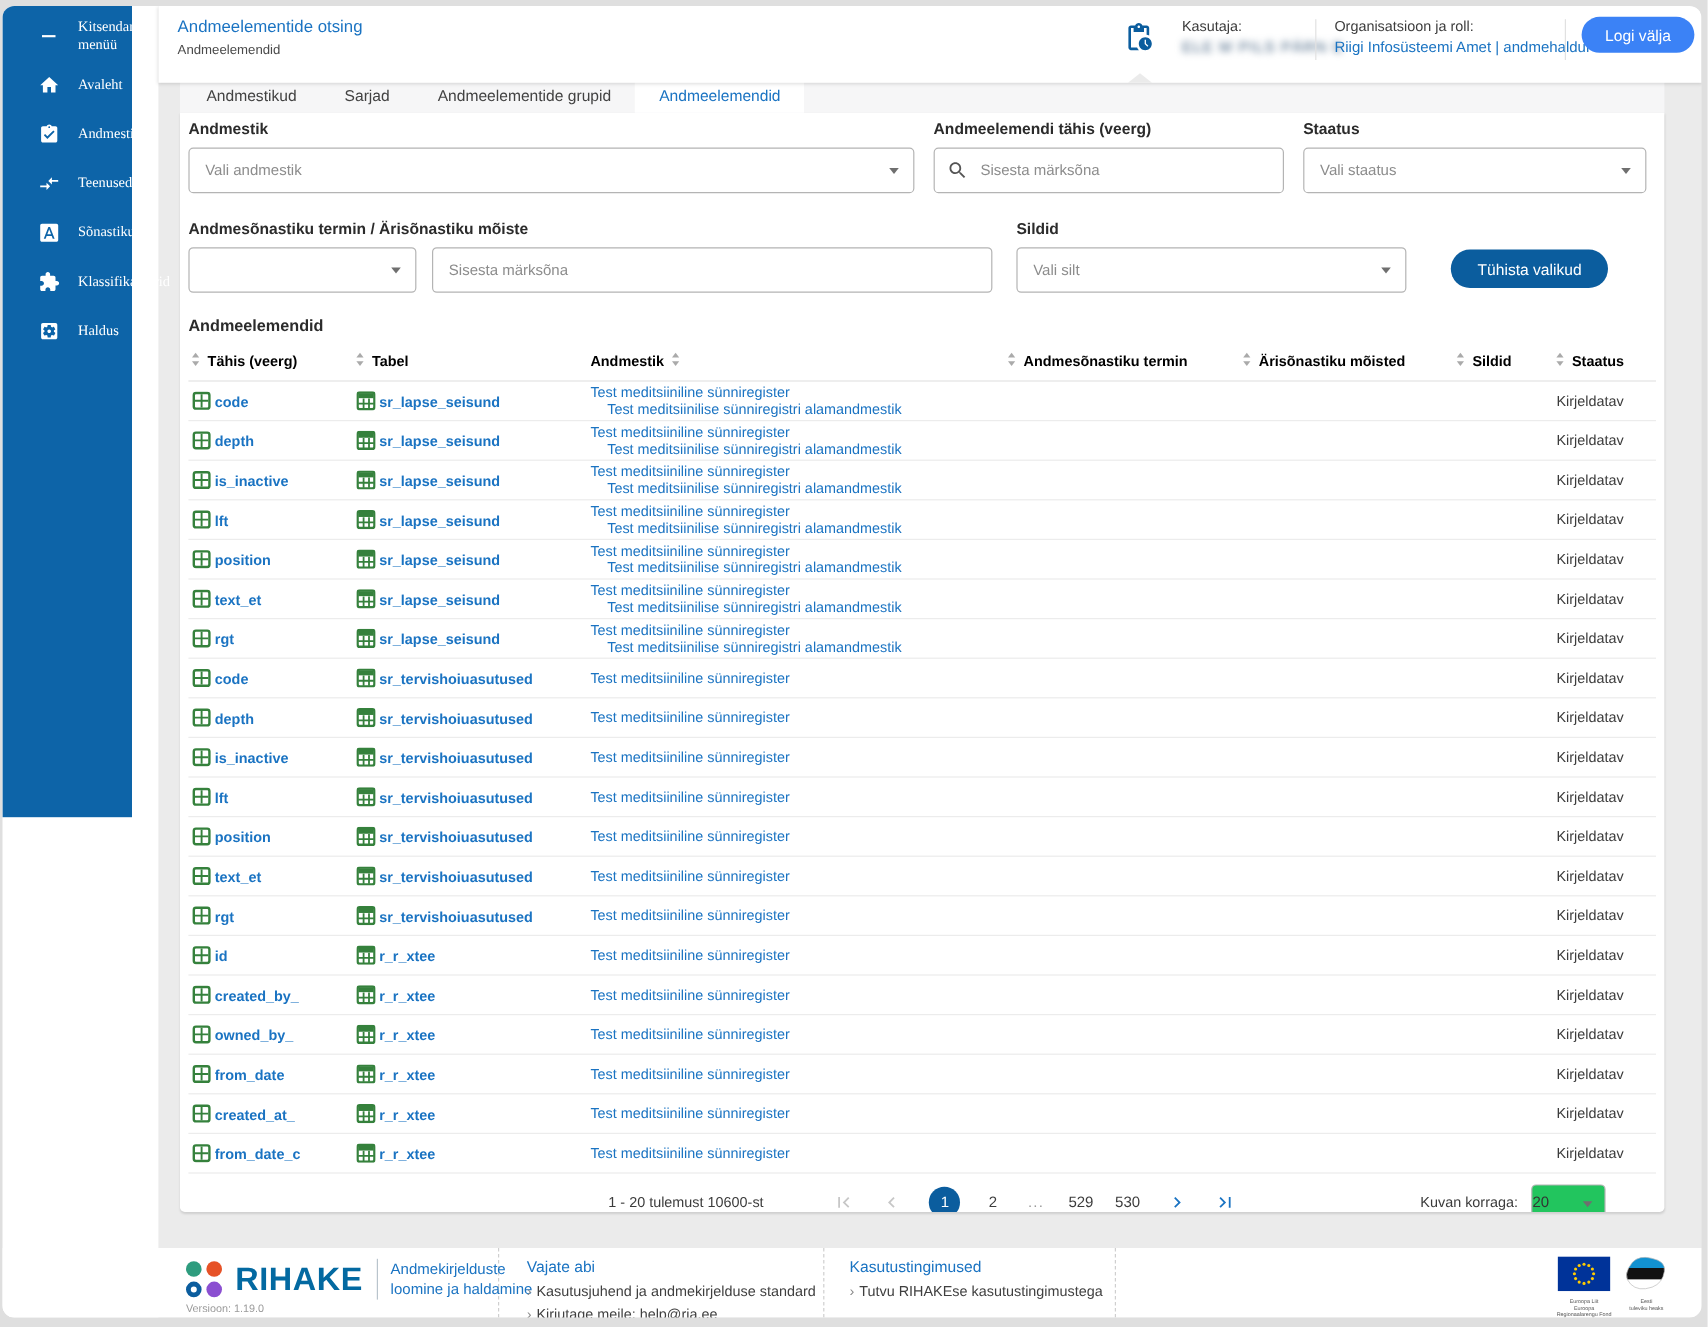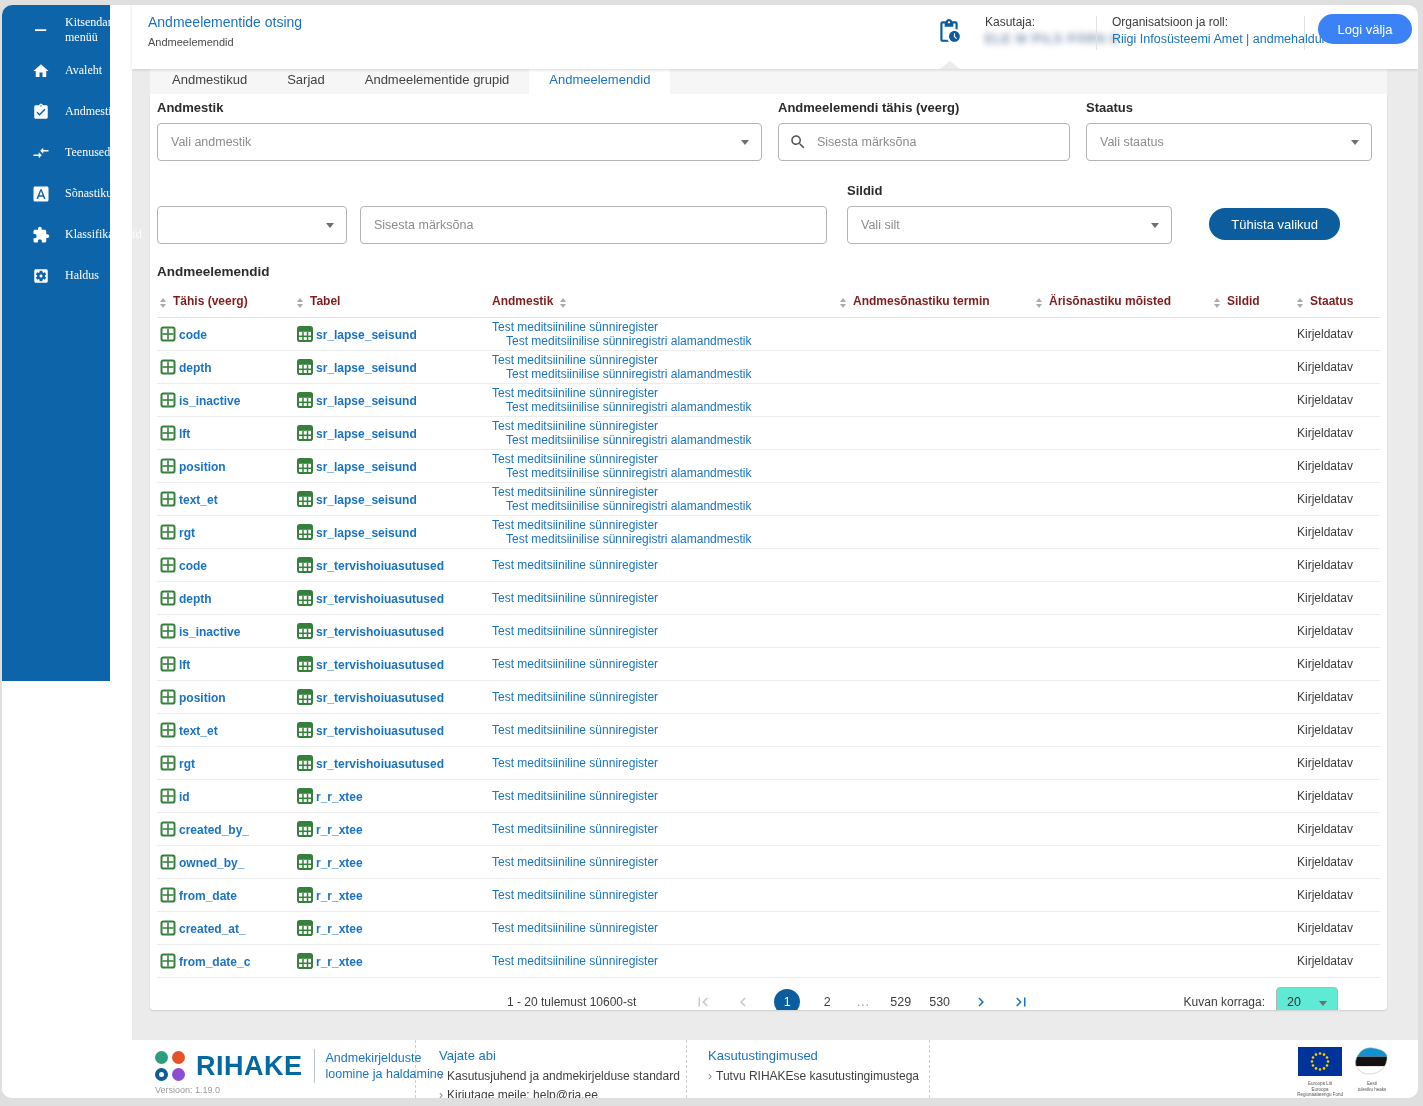--- a/index.html
+++ b/index.html
@@ -50,21 +50,21 @@
   .filter-row2 { display:flex; align-items:flex-end; margin-top:22px; }
   .fr2-a { width:670px; }
   .fr2-a .pair { display:flex; gap:13px; }
   .fr2-a .sel { width:190px; } .fr2-a .inp { width:467px; }
   .fr2-b { width:325px; margin-left:20px; }
   .clear-btn { margin-left:auto; margin-right:40px; margin-bottom:4px; height:32px; padding:0 22px; border-radius:17px; background:#0b5d9e; color:#fff; font-size:13px; border:none; cursor:pointer; font-family:inherit; }
 
   
   .section-title { margin:20px 0 0 0; font-size:13.5px; font-weight:700; color:#2b2b2b; }
   .thead { display:grid; grid-template-columns:137px 195px 348px 196px 178px 83px auto; padding-left:3px; height:32px; align-items:center; margin-top:6px; }
-  .th { display:flex; align-items:flex-end; gap:7px; font-size:12px; font-weight:700; color:#7f1d1d; cursor:pointer; }
+  .th { display:flex; align-items:flex-start; gap:7px; font-size:12px; font-weight:700; color:#000000; cursor:pointer; }
   .th.sort-after { flex-direction:row-reverse; justify-content:flex-end; }
   .sorter { display:inline-flex; flex-direction:column; align-items:center; gap:2.5px; flex:none; }
   .sorter i { display:block; width:0; height:0; border-left:3.5px solid transparent; border-right:3.5px solid transparent; }
   .sorter .up { border-bottom:4px solid #aaa; }
   .sorter .dn { border-top:4px solid #aaa; }
   .tbody { border-top:1px solid #e3e3e3; }
   .tr { display:grid; grid-template-columns:137px 195px 348px 196px 178px 83px auto; padding-left:3px; height:33px; align-items:center; border-bottom:1px solid #ececec; }
   .cellflex { display:flex; align-items:flex-end; gap:3px;font-weight:bold; }
   .cell-ic { width:16px; height:16px; flex:none; display:inline-flex; }
   .cell-ic svg { width:16px; height:16px; }
@@ -81,21 +81,21 @@
   .pg-nav { display:flex; align-items:center; gap:22px; }
   .pg-ic { width:18px; height:18px; display:inline-flex; cursor:pointer; }
   .pg-ic svg { width:18px; height:18px; }
   .pg-ic.disabled svg { fill:#c7c7c7; } .pg-ic.on svg { fill:#1a73c2; }
   .pages { display:flex; align-items:center; gap:18px; }
   .pg { min-width:18px; text-align:center; font-size:12.5px; color:#3c3c3c; cursor:pointer; }
   .pg.active { width:26px; height:26px; line-height:26px; border-radius:50%; background:#0b5d9e; color:#fff; }
   .pg.dots { color:#9a9a9a; letter-spacing:1px; cursor:default; }
   .per-page { position:absolute; right:42px; top:5px; display:flex; align-items:center; gap:11px; }
   .pp-label { font-size:12px; color:#3c3c3c;text-align:right; }
-  .pp-box { position:relative; width:62px; height:30px; border:1px solid #b4b4b4; border-radius:4px; display:flex; align-items:center; padding-left:10px; font-size:12.5px; color:#333; cursor:pointer; background:#5eead4; }
+  .pp-box { position:relative; width:62px; height:30px; border:1px solid #b4b4b4; border-radius:4px; display:flex; align-items:center; padding-left:0; font-size:12.5px; color:#333; cursor:pointer; background:#22c55e; }
   .pp-box .caret { top:13px; right:10px; }
 
   
   .footer { position:absolute; left:0; right:0; bottom:0; height:58px; background:#fff; }
   .f-sep { position:absolute; top:0; bottom:0; width:0; border-left:1px dashed #cfcfcf; }
   .s1 { left:413px; } .s2 { left:684px; } .s3 { left:927px; }
   .f-brand { position:absolute; left:153px; top:9px; display:flex; align-items:center; }
   .dots-logo { display:grid; grid-template-columns:13px 13px; grid-template-rows:13px 13px; gap:4px; }
   .dot { width:13px; height:13px; border-radius:50%; }
   .dot.ring { background:#fff; border:4.5px solid #0b5d9e; }
@@ -231,20 +231,21 @@
           <div class="f-label">Staatus</div>
           <div class="fbox">
             <input type="text" readonly="" placeholder="Vali staatus" style="">
             <span class="caret"></span>
           </div>
         </div>
       </div>
 
       <div class="filter-row2">
         <div class="fr2-a">
+          <div class="f-label">Andmesõnastiku termin / Ärisõnastiku mõiste</div>
           <div class="pair">
             <div class="fbox sel">
               <input type="text" readonly="" style="">
               <span class="caret"></span>
             </div>
             <div class="fbox inp">
               <input type="text" placeholder="Sisesta märksõna" style="">
             </div>
           </div>
         </div>

